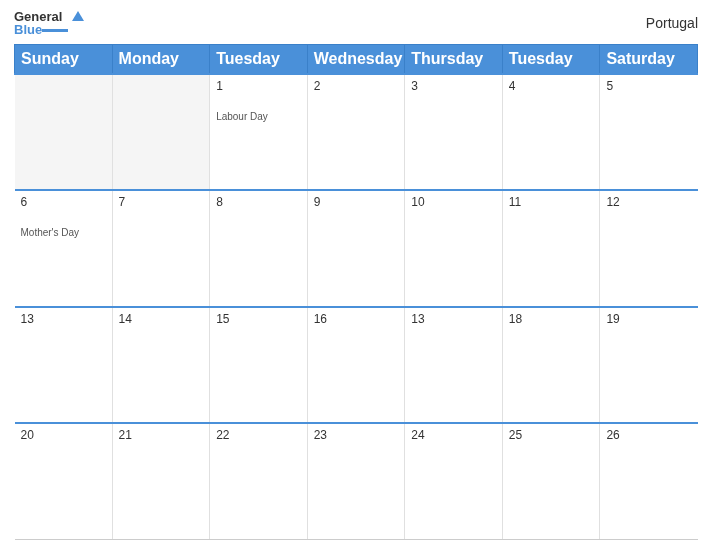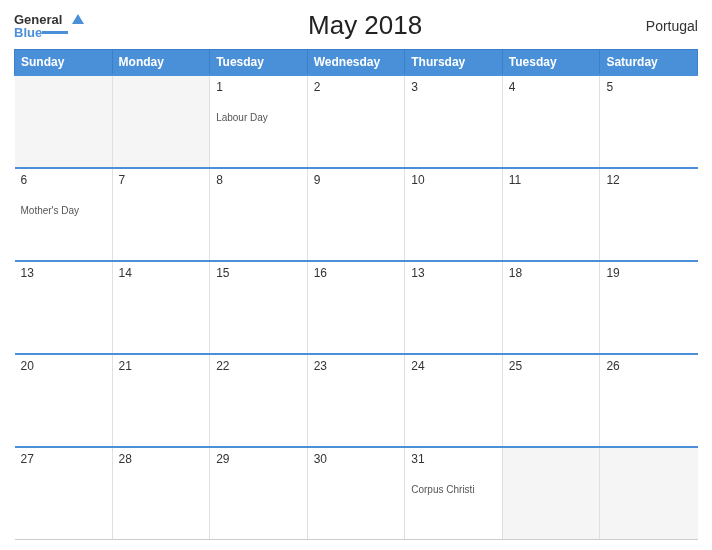--- a/index.html
+++ b/index.html
@@ -63,21 +63,21 @@
     }
     table {
       width: 100%;
       border-collapse: collapse;
       table-layout: fixed;
       flex: 1;
     }
     .day-header {
       background: #4a90d9;
       color: #fff;
-      font-size: 12px;
+      font-size: 16px;
       font-weight: bold;
       text-align: left;
       padding: 5px 6px;
       border: 1px solid #3a80c9;
     }
     .day-cell {
       border-top: 2px solid #4a90d9;
       border-right: 1px solid #e0e0e0;
       vertical-align: top;
       padding: 4px 6px;
@@ -123,21 +123,20 @@
     <div class="logo-wrapper">
       <div class="logo-top">
         <span class="logo-general">General</span>
         <div class="logo-triangle"></div>
       </div>
       <div style="display:flex;align-items:center;">
         <span class="logo-blue">Blue</span>
         <div class="logo-line"></div>
       </div>
     </div>
-    <h1 class="title">May 2018</h1>
     <div class="country">Portugal</div>
   </div>
 
   <table>
     <thead>
       <tr>
       <th class="day-header">Sunday</th>
           <th class="day-header">Monday</th>
           <th class="day-header">Tuesday</th>
           <th class="day-header">Wednesday</th>
@@ -230,35 +229,15 @@
           <td class="day-cell">
             <span class="day-number">24</span>
           </td>
           <td class="day-cell">
             <span class="day-number">25</span>
           </td>
           <td class="day-cell">
             <span class="day-number">26</span>
           </td>
         </tr>
-        <tr>
-          <td class="day-cell">
-            <span class="day-number">27</span>
-          </td>
-          <td class="day-cell">
-            <span class="day-number">28</span>
-          </td>
-          <td class="day-cell">
-            <span class="day-number">29</span>
-          </td>
-          <td class="day-cell">
-            <span class="day-number">30</span>
-          </td>
-          <td class="day-cell">
-            <span class="day-number">31</span>
-            <span class="holiday-name">Corpus Christi</span>
-          </td>
-          <td class="day-cell empty"></td>
-          <td class="day-cell empty"></td>
-        </tr>
       </tbody>
   </table>
 </div>
 
 </body></html>

